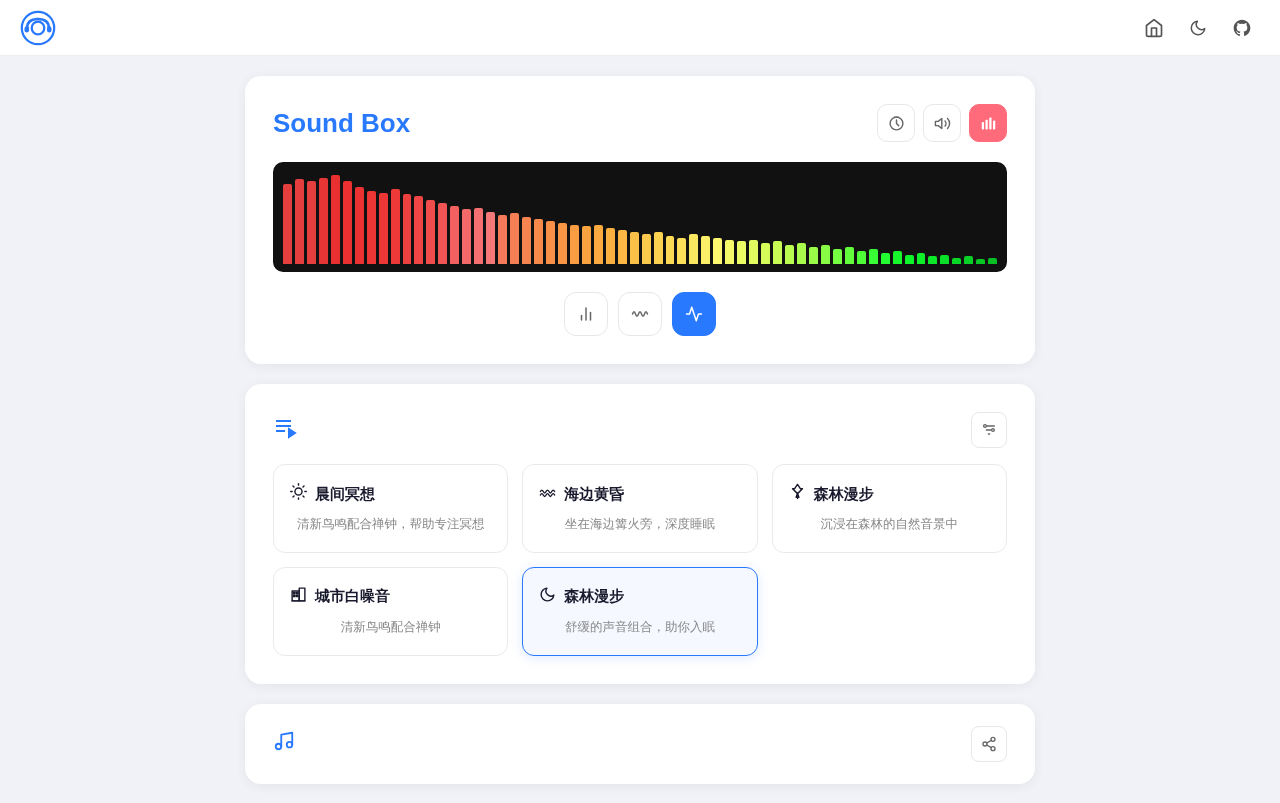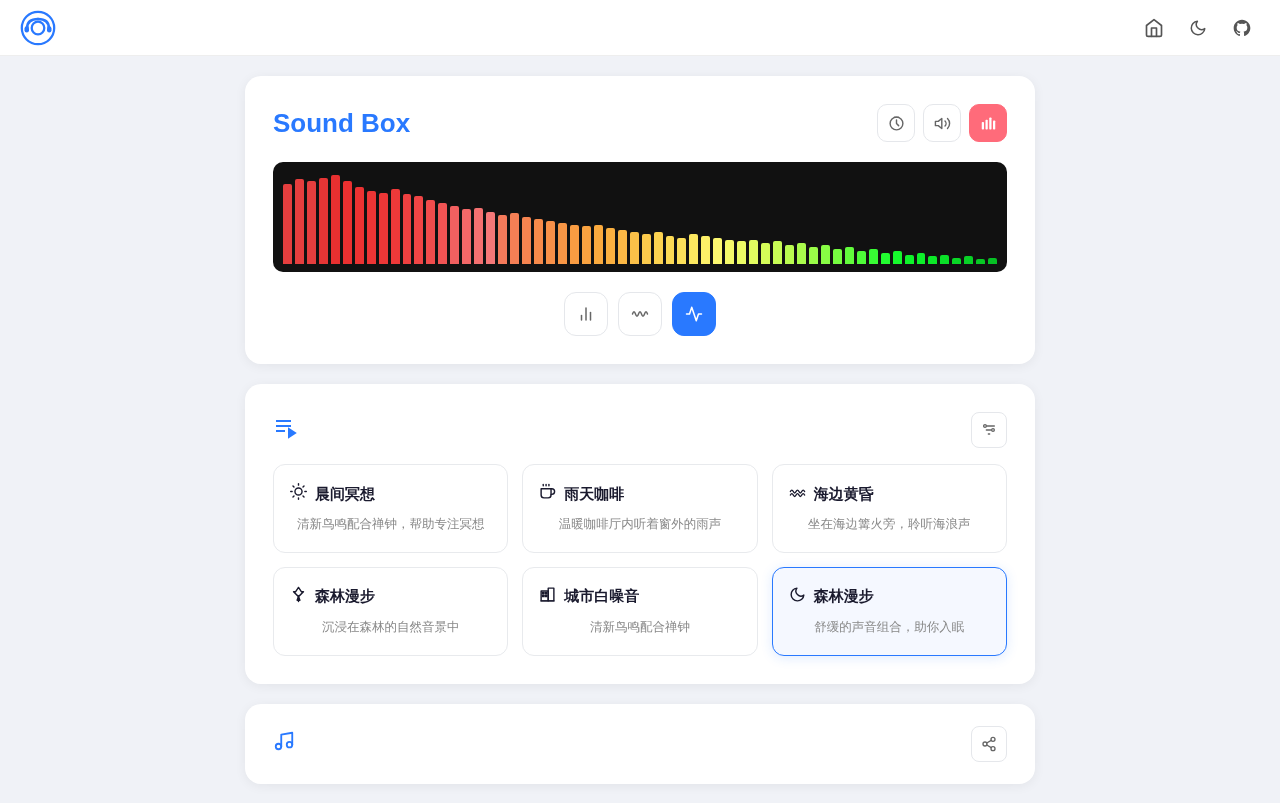--- a/index.html
+++ b/index.html
@@ -398,39 +398,26 @@
                   <line x1="4.22" y1="19.78" x2="5.64" y2="18.36"></line>
                   <line x1="18.36" y1="5.64" x2="19.78" y2="4.22"></line>
                 </svg></span>
               <span>晨间冥想</span>
             </div>
             <div class="scene-card-desc">清新鸟鸣配合禅钟，帮助专注冥想</div>
           </div>
           <div class="scene-card">
             <div class="scene-card-title">
               <span class="scene-icon"><svg width="17" height="17" viewBox="0 0 24 24" fill="none" stroke="currentColor" stroke-width="2" stroke-linecap="round" stroke-linejoin="round">
-                  <path d="M17 8h1a4 4 0 1 1 0 8h-1"></path>
-                  <path d="M3 8h14v9a4 4 0 0 1-4 4H7a4 4 0 0 1-4-4V8z"></path>
-                  <line x1="6" y1="2" x2="6" y2="4"></line>
-                  <line x1="10" y1="2" x2="10" y2="4"></line>
-                  <line x1="14" y1="2" x2="14" y2="4"></line>
-                </svg></span>
-              <span>雨天咖啡</span>
-            </div>
-            <div class="scene-card-desc">温暖咖啡厅内听着窗外的雨声</div>
-          </div>
-          <div class="scene-card">
-            <div class="scene-card-title">
-              <span class="scene-icon"><svg width="17" height="17" viewBox="0 0 24 24" fill="none" stroke="currentColor" stroke-width="2" stroke-linecap="round" stroke-linejoin="round">
                   <path d="M2 12 Q4 8 6 12 Q8 16 10 12 Q12 8 14 12 Q16 16 18 12 Q20 8 22 12"></path>
                   <path d="M2 17 Q4 13 6 17 Q8 21 10 17 Q12 13 14 17 Q16 21 18 17 Q20 13 22 17"></path>
                 </svg></span>
               <span>海边黄昏</span>
             </div>
-            <div class="scene-card-desc">坐在海边篝火旁，聆听海浪声</div>
+            <div class="scene-card-desc">坐在海边篝火旁，深度睡眠</div>
           </div>
           <div class="scene-card">
             <div class="scene-card-title">
               <span class="scene-icon"><svg width="17" height="17" viewBox="0 0 24 24" fill="none" stroke="currentColor" stroke-width="2" stroke-linecap="round" stroke-linejoin="round">
                   <path d="M12 2L8 8H5l7 7-2 5h4l-2-5 7-7h-3L12 2z"></path>
                   <line x1="12" y1="15" x2="12" y2="22"></line>
                 </svg></span>
               <span>森林漫步</span>
             </div>
             <div class="scene-card-desc">沉浸在森林的自然音景中</div>

